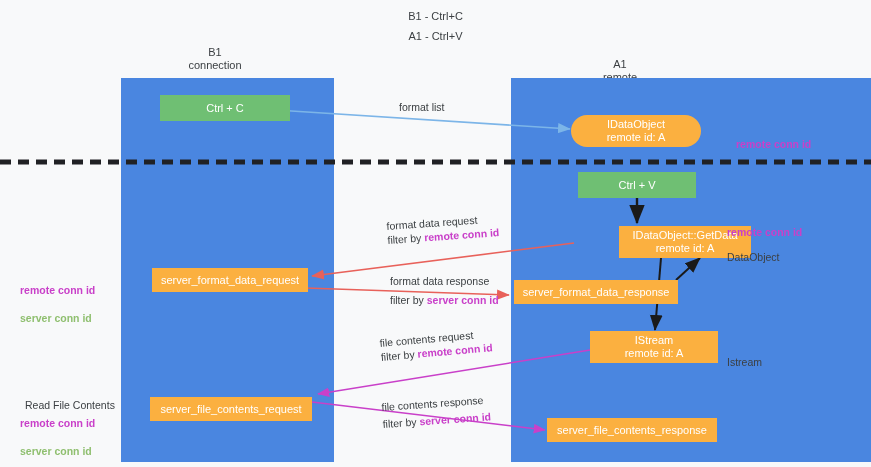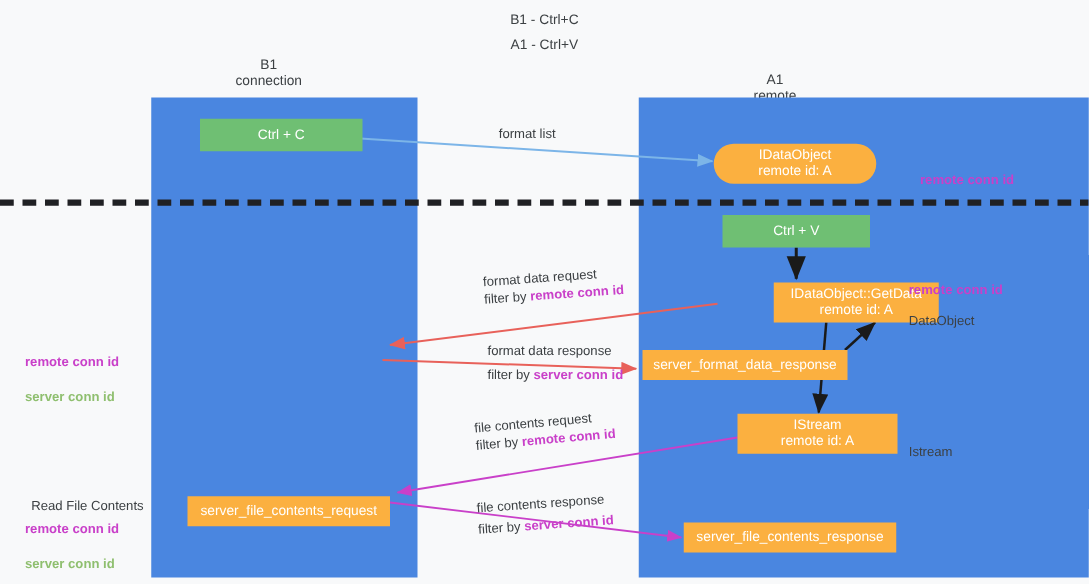--- a/index.html
+++ b/index.html
@@ -101,20 +101,21 @@
   <div class="node green" style="left:160px;top:95px;width:130px;height:26px;">Ctrl + C</div>
 
   <div class="node orange" style="left:571px;top:115px;width:130px;height:32px;border-radius:16px;">IDataObject
 remote id: A</div>
 
   <div class="node green" style="left:578px;top:172px;width:118px;height:26px;">Ctrl + V</div>
 
   <div class="node orange" style="left:571px;top:226px;width:132px;height:32px;margin-left:48px;">IDataObject::GetData
 remote id: A</div>
 
+  <div class="node orange" style="left:152px;top:268px;width:156px;height:24px;">server_format_data_request</div>
 
   <div class="node orange" style="left:514px;top:280px;width:164px;height:24px;">server_format_data_response</div>
 
   <div class="node orange" style="left:590px;top:331px;width:128px;height:32px;">IStream
 remote id: A</div>
 
   <div class="node orange" style="left:150px;top:397px;width:162px;height:24px;">server_file_contents_request</div>
 
   <div class="node orange" style="left:547px;top:418px;width:170px;height:24px;">server_file_contents_response</div>
 

